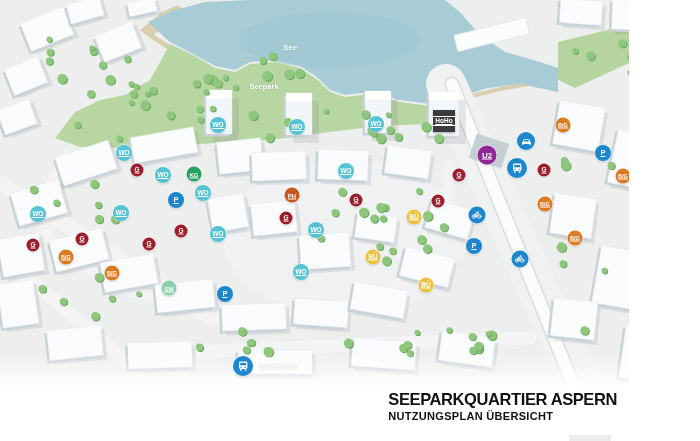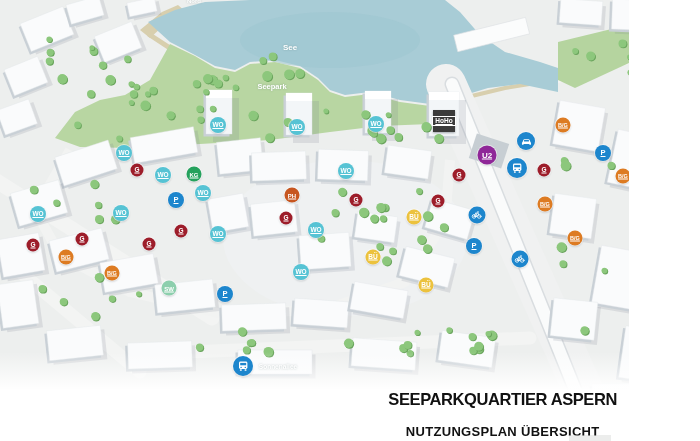--- a/index.html
+++ b/index.html
@@ -10,23 +10,23 @@
   .badge{position:absolute;display:flex;align-items:center;justify-content:center;border-radius:50%;
          color:#fff;font-weight:bold;transform:translate(-50%,-50%);line-height:1;
          box-shadow:0 0 0 1px rgba(255,255,255,.55),0 1px 2px rgba(40,50,60,.3);text-decoration:underline;}
   .badge svg{display:block;width:72%;height:72%;}
   .badge.hoho{border-radius:0;box-shadow:0 1px 2px rgba(40,50,60,.4);}
   .hoho-inner{border:1px solid #fff;padding:1px 2px;font-size:6.5px;font-weight:bold;color:#fff;letter-spacing:0;}
   .map-label{position:absolute;transform:translate(-50%,-50%);color:#fff;font-weight:bold;
              text-shadow:0 0 2px rgba(60,90,90,.35);white-space:nowrap;}
   
   #footer{position:absolute;left:0;top:385px;width:700px;height:56px;background:transparent;}
-  #titles{position:absolute;right:12px;top:390px;text-align:center;color:#111;}
+  #titles{position:absolute;right:12px;top:390px;text-align:left;color:#111;}
   #main-title{font-size:16.5px;font-weight:bold;letter-spacing:-.4px;white-space:nowrap;}
-  #sub-title{font-size:13px;font-weight:bold;letter-spacing:.3px;margin-top:15px;white-space:nowrap;}
+  #sub-title{font-size:11px;font-weight:bold;letter-spacing:.3px;margin-top:1px;white-space:nowrap;}
   #partial-logo{position:absolute;right:18px;bottom:0px;width:42px;height:6px;background:#dcdedc;opacity:.55;}
 </style>
 </head>
 <body>
 
 <div id="page">
   <div id="terrain"><svg width="700" height="390" viewBox="0 0 700 390" xmlns="http://www.w3.org/2000/svg">
         <defs>
           <linearGradient id="fd" x1="0" y1="0" x2="0" y2="1">
             <stop offset="0" stop-color="#fff" stop-opacity="0"></stop>
@@ -537,21 +537,21 @@
         <circle cx="139.6" cy="294.8" r="2.7" fill="#69a45c"></circle>
         <circle cx="138.7" cy="293.9" r="2.7" fill="#8cc77c"></circle>
         <circle cx="96.3" cy="317.1" r="4.3" fill="#69a45c"></circle>
         <circle cx="95.4" cy="316.2" r="4.3" fill="#8cc77c"></circle>
         <circle cx="113.0" cy="299.6" r="3.3" fill="#69a45c"></circle>
         <circle cx="112.1" cy="298.7" r="3.3" fill="#8cc77c"></circle>
         <rect x="0" y="352" width="700" height="38" fill="url(#fd)"></rect>
       </svg></div>
   <div id="labels-layer">
       <div class="map-label" style="left: 290px; top: 47px; font-size: 8px;">See</div>
-      <div class="map-label" style="left: 264px; top: 86px; font-size: 7.5px; margin-left: 8px;">Seepark</div>
+      <div class="map-label" style="left: 264px; top: 86px; font-size: 7.5px;">Seepark</div>
       <div class="map-label" style="left: 278px; top: 366px; font-size: 6.5px;">Sonnenallee</div>
       <div class="map-label" style="left: 194px; top: 1px; font-size: 6px;">Nord</div>
     </div>
   <div id="badges-layer">
       <div class="badge" style="height: 16px; width: 16px; background: rgb(86, 195, 212); font-size: 6.5px; left: 218px; top: 125px;">WO</div>
       <div class="badge" style="height: 16px; width: 16px; background: rgb(86, 195, 212); font-size: 6.5px; left: 297px; top: 127px;">WO</div>
       <div class="badge" style="height: 16px; width: 16px; background: rgb(86, 195, 212); font-size: 6.5px; left: 376px; top: 124px;">WO</div>
       <div class="badge" style="height: 16px; width: 16px; background: rgb(86, 195, 212); font-size: 6.5px; left: 124px; top: 153px;">WO</div>
       <div class="badge" style="height: 16px; width: 16px; background: rgb(86, 195, 212); font-size: 6.5px; left: 163px; top: 175px;">WO</div>
       <div class="badge" style="height: 16px; width: 16px; background: rgb(86, 195, 212); font-size: 6.5px; left: 203px; top: 193px;">WO</div>

